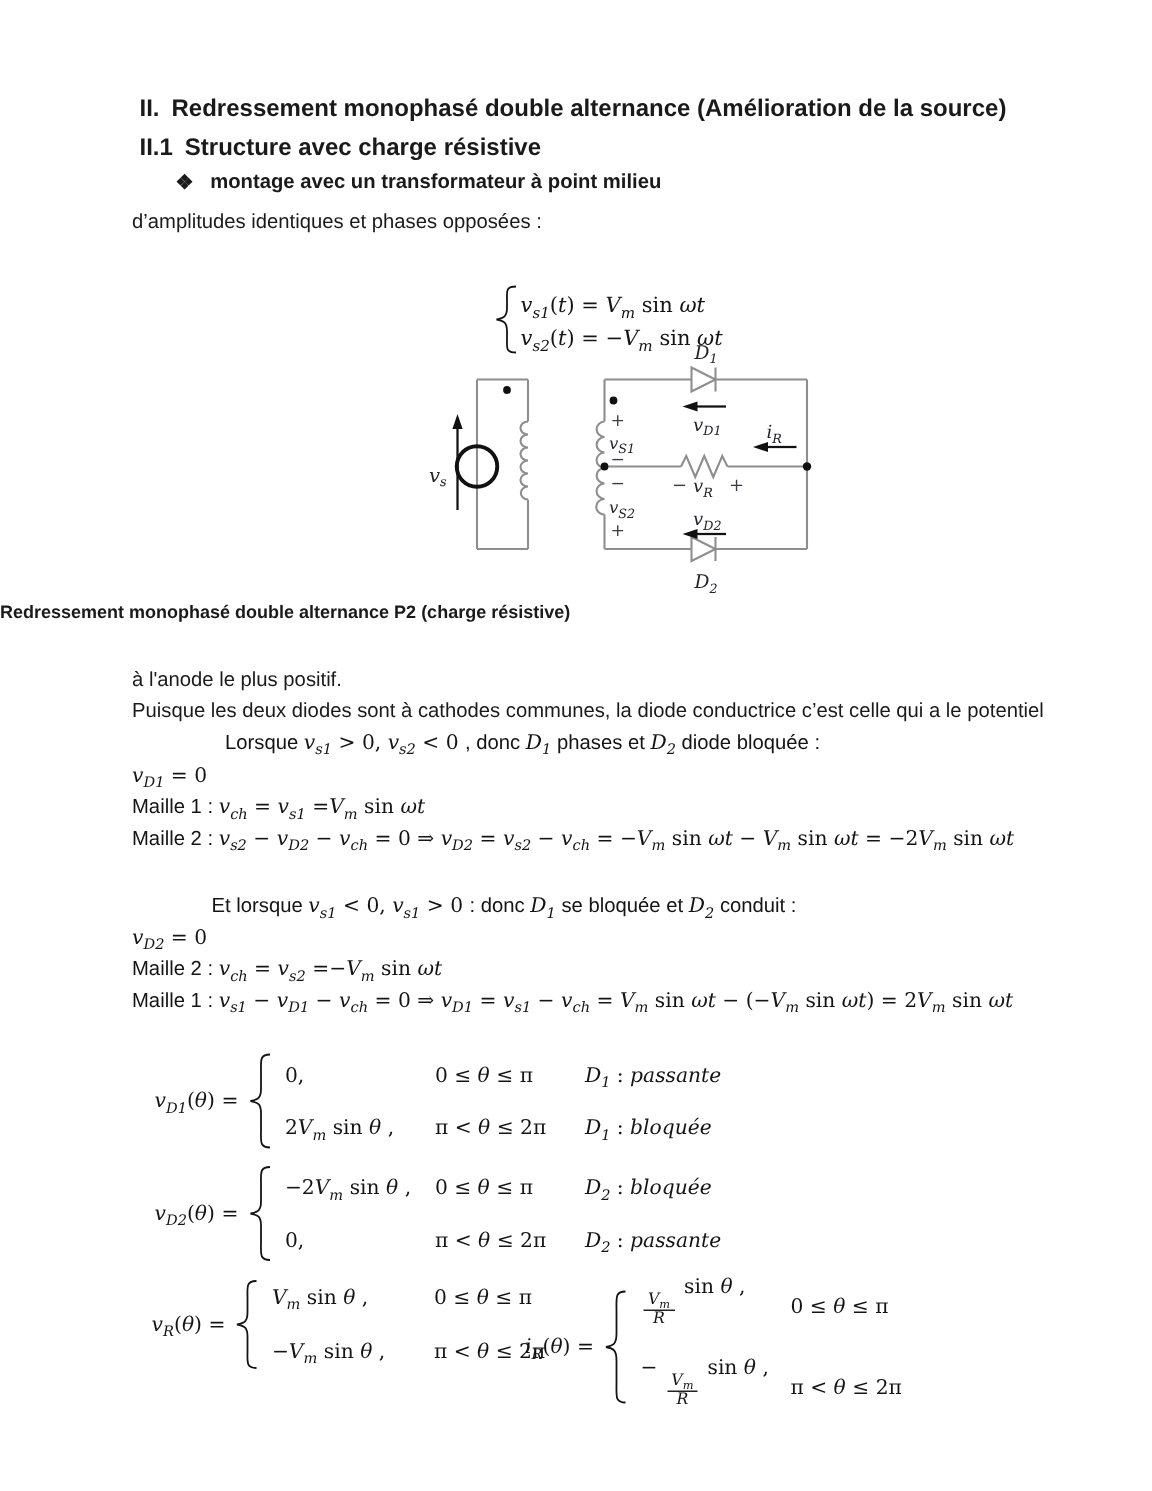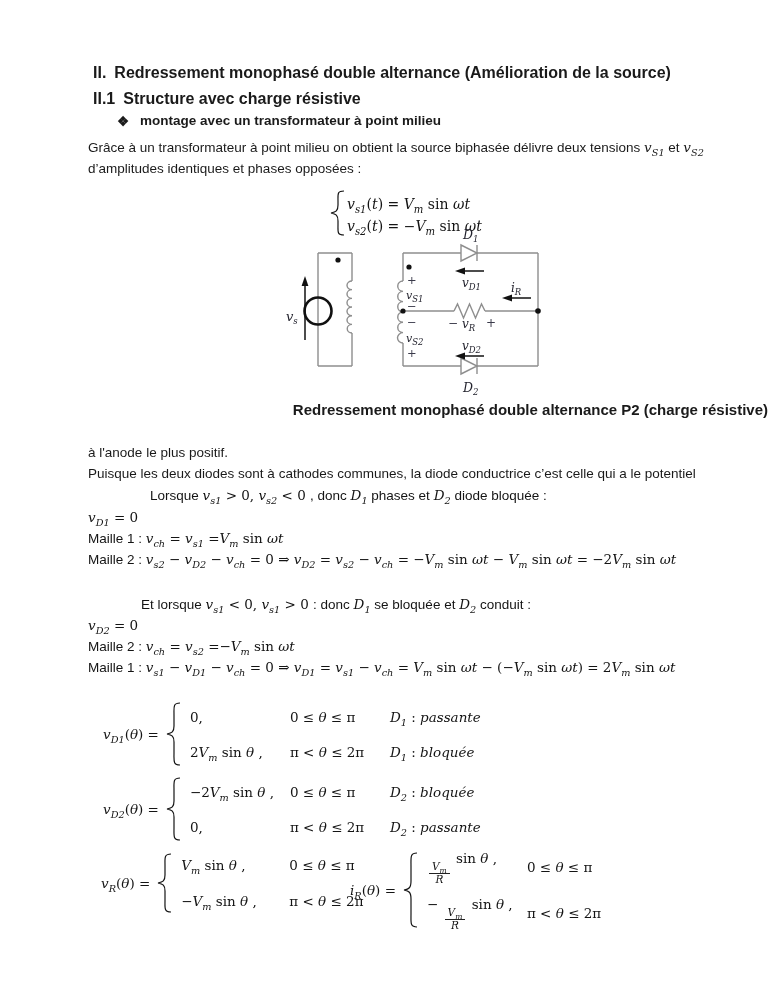--- a/index.html
+++ b/index.html
@@ -7,35 +7,35 @@
   body{background:#ffffff;font-family:"Liberation Sans",sans-serif;color:#1a1a1a;position:relative;overflow:hidden}
   .abs{position:absolute}
   .heading{display:flex;gap:8px;font-weight:bold;font-size:16px;white-space:nowrap}
   .bullet-line{display:flex;gap:11px;font-weight:bold;font-size:13.5px;white-space:nowrap}
   .body-line{font-size:13.5px;line-height:21px;white-space:nowrap}
   .eq{font-family:"DejaVu Serif",serif;font-size:13.5px;white-space:nowrap;color:#141414;line-height:20px}
   .mi{font-family:"DejaVu Serif",serif;font-style:italic}
   .rm{font-style:normal}
   .tx{font-family:"Liberation Sans",sans-serif;font-style:normal}
   sub{font-size:0.72em;font-family:"DejaVu Serif",serif;font-style:italic;line-height:0}
-  .frac{display:inline-flex;flex-direction:column;align-items:center;vertical-align:-7px;line-height:1.1;font-size:0.78em;margin:0 2px}
+  .frac{display:inline-flex;flex-direction:column;align-items:center;vertical-align:-7px;line-height:1.1;font-size:0.78em;margin:8px 2px}
   .frac .num{border-bottom:1px solid #222;padding:0 3px}
   .system{display:flex;align-items:flex-end;gap:1px}
   .system .lines{display:flex;flex-direction:column;gap:2px}
   .pw{display:flex;align-items:center;gap:3px}
   .pw-lhs{margin-right:2px}
   .pw-rows{display:flex;flex-direction:column;padding-left:5px}
   .pw-row{display:grid;align-items:center}
   .pw-a .pw-rows{gap:15px}
   .pw-a .pw-row{grid-template-columns:100px 100px auto}
   .pw-b .pw-rows{gap:16px}
   .pw-b .pw-row{grid-template-columns:108px 110px auto}
   .pw-c .pw-rows{gap:9px}
   .pw-c .pw-row{grid-template-columns:100px 96px auto}
-  .caption{width:768px;text-align:right;font-weight:bold;font-size:15px}
+  .caption{width:768px;text-align:left;font-weight:bold;font-size:12px}
   .brace-svg{display:block}
   .clab{font-family:"DejaVu Serif",serif;font-style:italic;fill:#23232e}
   .csub{font-size:8.5px}
   .csym{font-family:"DejaVu Serif",serif;fill:#3a3a4a;font-style:normal}
 </style>
 </head>
 <body>
 
 <div class="abs heading" style="left:93px;top:64px">
   <span>II.</span>
@@ -44,21 +44,20 @@
 <div class="abs heading" style="left:93px;top:90px">
   <span>II.1</span>
   <span>Structure avec charge résistive</span>
 </div>
 <div class="abs bullet-line" style="left:117px;top:113px">
   <span>❖</span>
   <span>montage avec un transformateur à point milieu</span>
 </div>
 
 <div class="abs" style="left:88px;top:137px">
-  <div class="body-line">Grâce à un transformateur à point milieu on obtient la source biphasée délivre deux tensions <i class="mi">v</i><sub>S1</sub> et <i class="mi">v</i><sub>S2</sub></div>
   <div class="body-line">d’amplitudes identiques et phases opposées :</div>
 </div>
 
 <div class="abs system" style="left:328px;top:190px">
   <svg class="brace-svg" width="18" height="46">
     <path d="M16,1 C9,1 10,4 10,11 L10,15 C10,21 8,22 3,23 C8,24 10,25 10,31 L10,35 C10,42 9,45 16,45" fill="none" stroke="#141414" stroke-width="1.2"></path>
   </svg>
   <div class="lines">
     <div class="eq" style="font-size:14px"><i class="mi">v</i><sub>s1</sub>(<i class="mi">t</i>) = <i class="mi">V</i><sub>m</sub> <span class="rm">sin</span> <i class="mi">ωt</i></div>
     <div class="eq" style="font-size:14px"><i class="mi">v</i><sub>s2</sub>(<i class="mi">t</i>) = −<i class="mi">V</i><sub>m</sub> <span class="rm">sin</span> <i class="mi">ωt</i></div>

